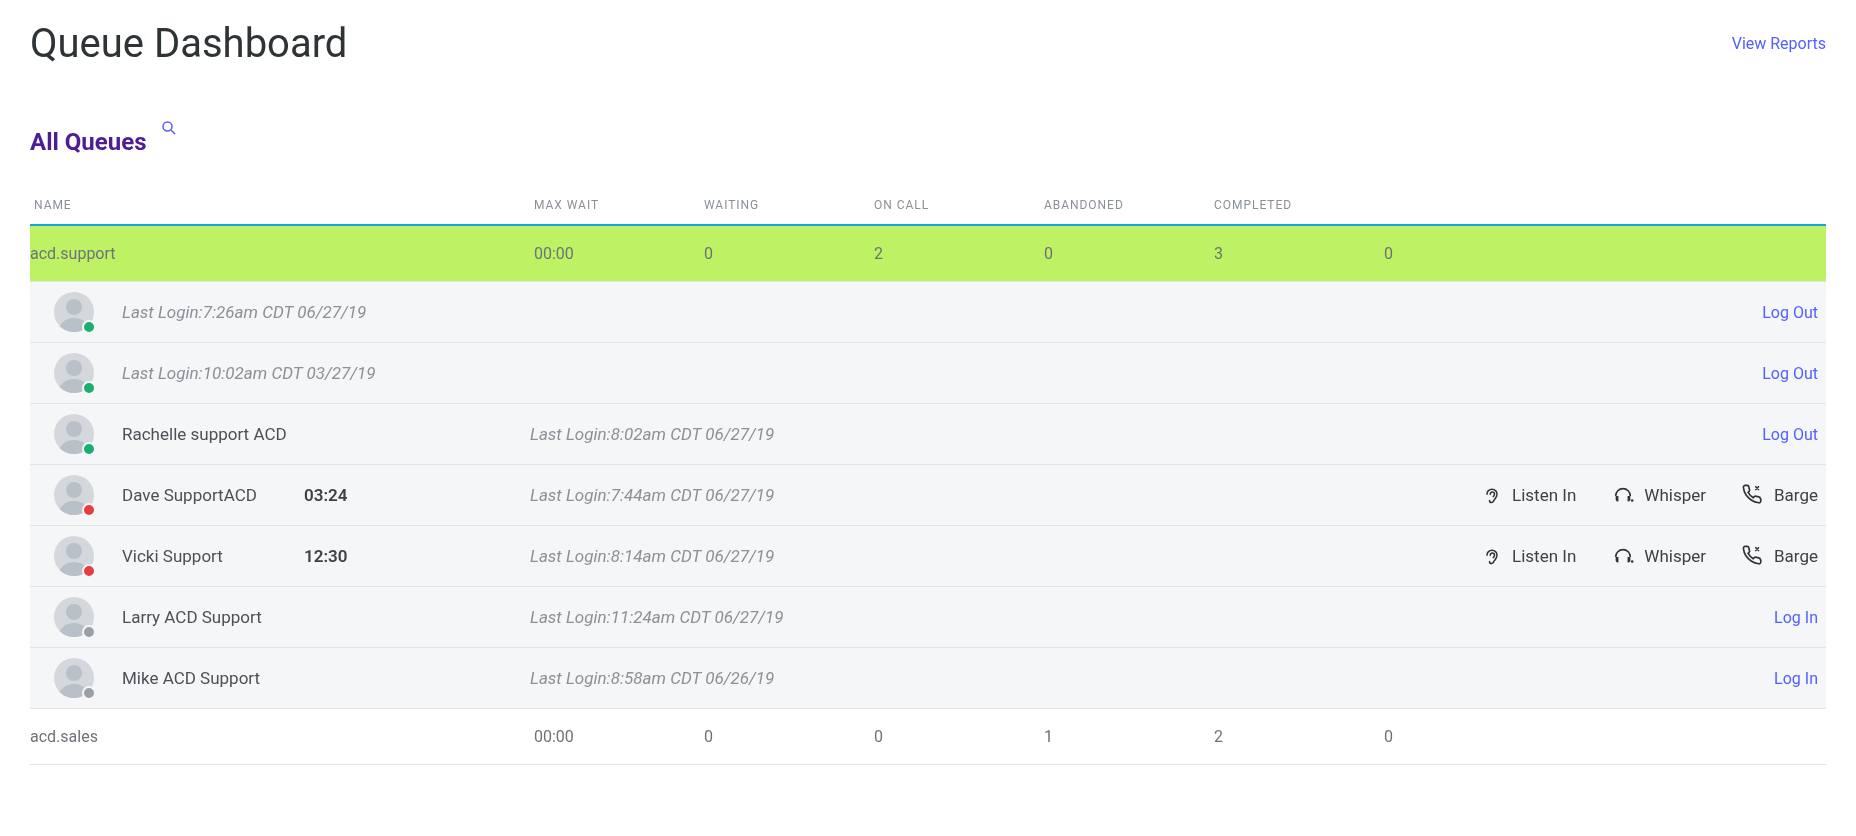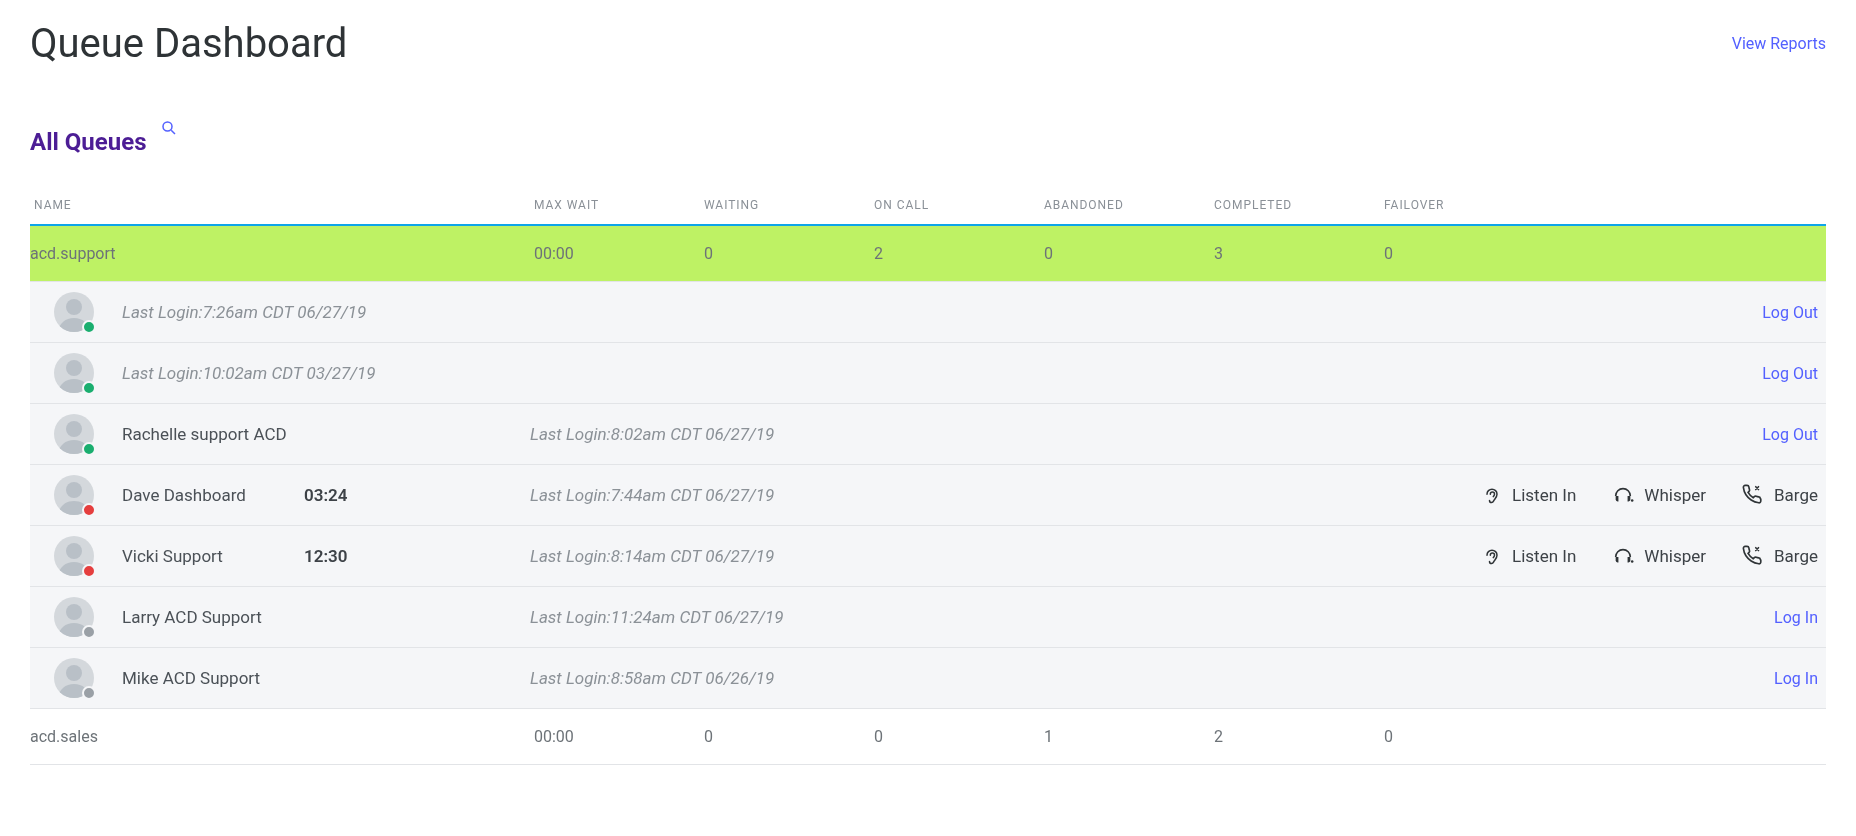--- a/index.html
+++ b/index.html
@@ -178,21 +178,20 @@
 
 <div class="queue-table">
 
   <div class="col-row thead">
     <div class="th">NAME</div>
     <div class="th">MAX WAIT</div>
     <div class="th">WAITING</div>
     <div class="th">ON CALL</div>
     <div class="th">ABANDONED</div>
     <div class="th">COMPLETED</div>
-    <div class="th">FAILOVER</div>
   </div>
 
   <div id="queues-body">
       <div class="col-row queue-summary shaded">
     <div class="cell">acd.support</div>
     <div class="cell">00:00</div>
     <div class="cell">0</div>
     <div class="cell">2</div>
     <div class="cell">0</div>
     <div class="cell">3</div>
@@ -260,21 +259,21 @@
     <div class="avatar-wrap">
       <div class="avatar">
         <svg width="40" height="40" viewBox="0 0 40 40">
           <circle cx="20" cy="15" r="8" fill="#b9c0c7"></circle>
           <path d="M4 42c0-10 7-16 16-16s16 6 16 16" fill="#b9c0c7"></path>
         </svg>
       </div>
       <div class="status-dot status-on-call"></div>
     </div>
     <div class="name-block">
-      <span class="agent-name">Dave Dashboard</span>
+      <span class="agent-name">Dave SupportACD</span>
       <span class="agent-timer">03:24</span>
     </div>
     <div class="login-block">
       <span class="login-label">Last Login</span>
       <span>7:44am CDT 06/27/19</span>
     </div>
     <div class="actions">
           <div class="icon-action">
             <span>
               <svg width="20" height="22" viewBox="0 0 24 26" fill="none" stroke="#2f3437" stroke-width="1.8">

